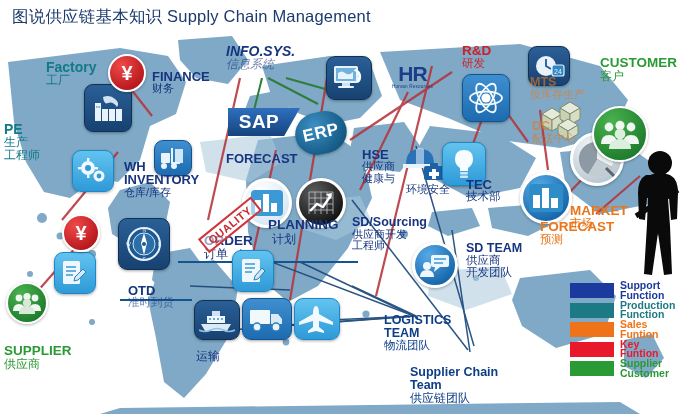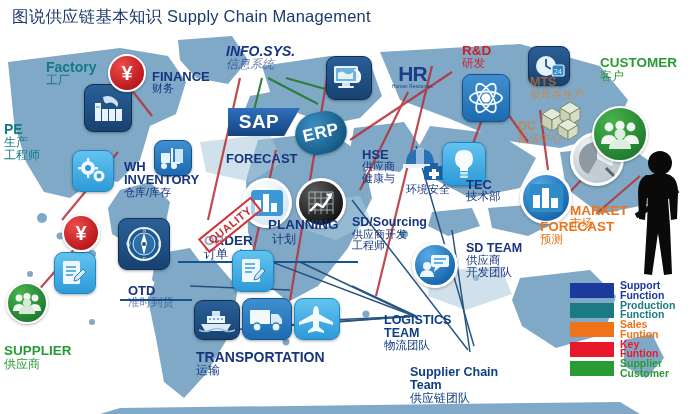--- a/index.html
+++ b/index.html
@@ -555,21 +555,20 @@
     <span class="cn faded" style="font-size:11.5px;">准时到货</span>
   </div>
 
 
   <div class="lbl c-green" style="left:4px; top:344px; font-size:13.5px;">
     <span class="en">SUPPLIER</span>
     <span class="cn" style="font-size:12px;">供应商</span>
   </div>
 
   <div class="lbl c-navy" style="left:196px; top:350px; font-size:14px;">
-    <span class="en">TRANSPORTATION</span>
     <span class="cn" style="font-size:12px;">运输</span>
   </div>
 
   <div class="lbl c-dblue" style="left:410px; top:366px; font-size:12.5px;">
     <span class="en">Supplier Chain</span>
     <span class="en">Team</span>
     <span class="cn" style="font-size:12px;">供应链团队</span>
   </div>
 
   <div class="lbl c-dblue" style="left:384px; top:314px; font-size:12.5px;">
@@ -605,21 +604,21 @@
   <div class="lbl c-red" style="left:462px; top:44px; font-size:13.5px;">
     <span class="en">R&amp;D</span>
     <span class="cn" style="font-size:11.5px;">研发</span>
   </div>
 
   <div class="lbl c-orng faded" style="left:530px; top:76px; font-size:12.5px;">
     <span class="en">MTS</span>
     <span class="cn" style="font-size:11px;">按库存生产</span>
   </div>
 
-  <div class="lbl c-orng faded" style="left:518px; top:120px; font-size:12.5px;">
+  <div class="lbl c-orng faded" style="left:532px; top:120px; font-size:12.5px;">
     <span class="en">DC</span>
     <span class="cn" style="font-size:11px;">配送中心</span>
   </div>
 
   <div class="lbl c-orng" style="left:570px; top:204px; font-size:13.5px;">
     <span class="en">MARKET</span>
     <span class="cn" style="font-size:11.5px;">市场</span>
   </div>
 
   <div class="lbl c-orng" style="left:540px; top:220px; font-size:13.5px;">

